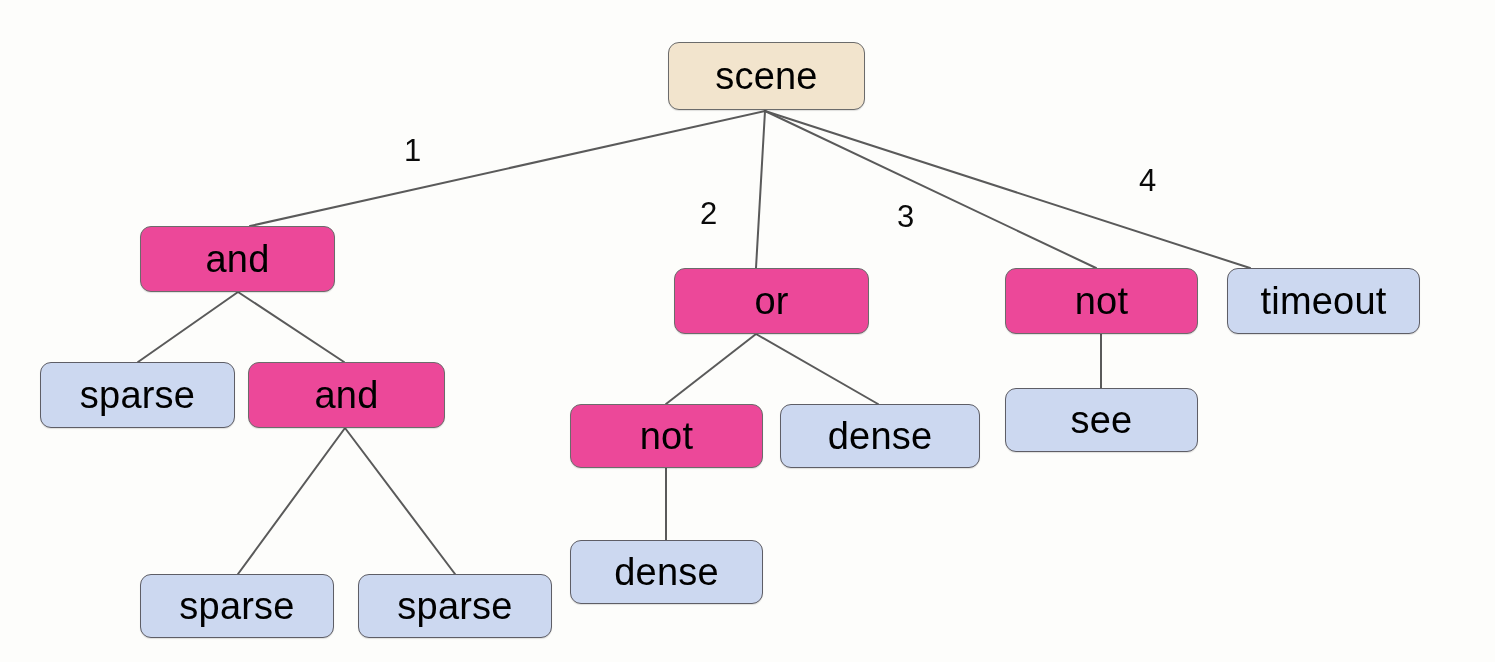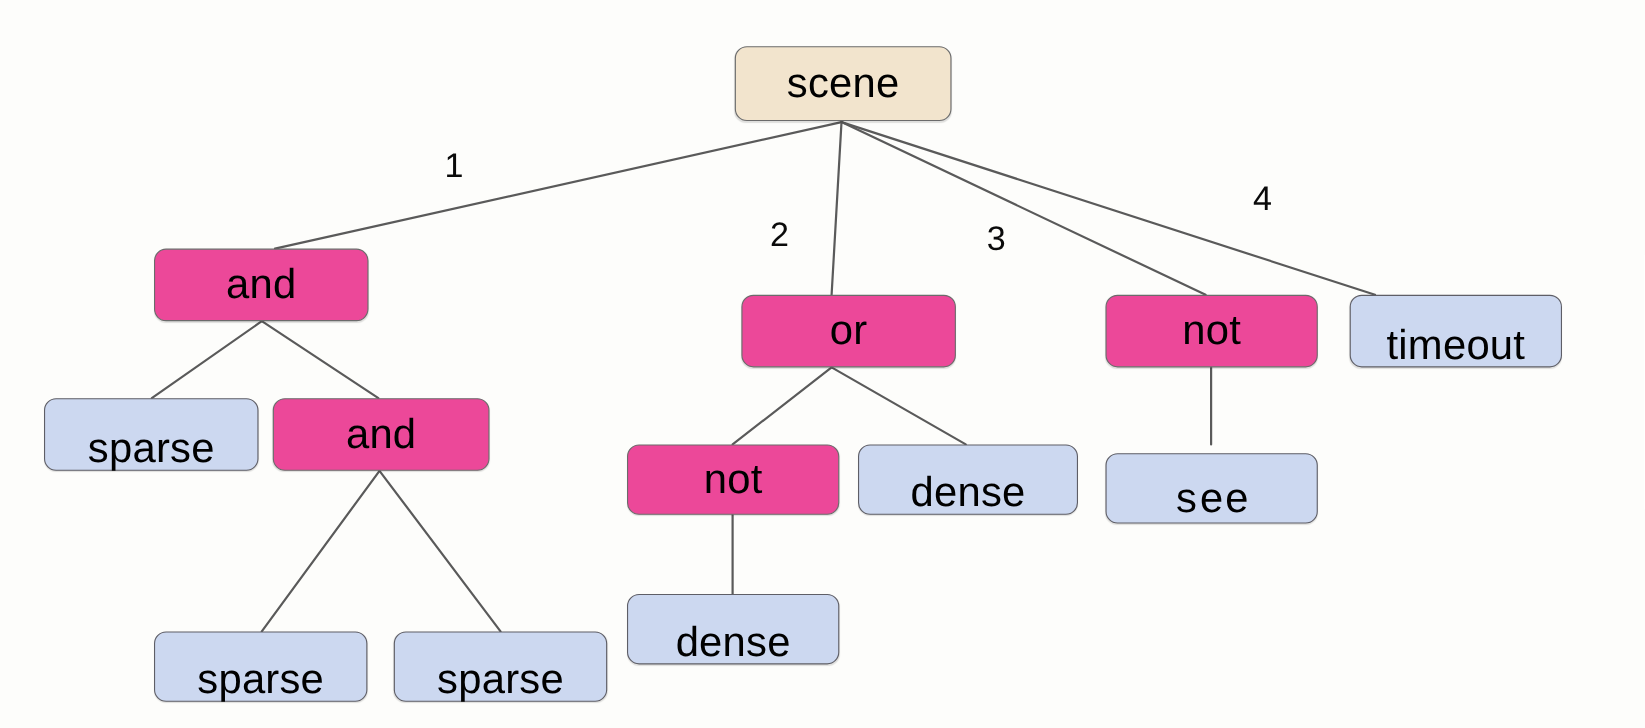--- a/index.html
+++ b/index.html
@@ -34,21 +34,21 @@
     align-items: center;
     justify-content: center;
     color: #000000;
     font-size: 38px;
     line-height: 1;
     letter-spacing: 0.2px;
     box-shadow: 0 1px 1px rgba(0,0,0,0.12);
   }
   .node.root  { background: #f2e4cd; border-color: #6b6b6b; }
   .node.op    { background: #ec4899; border-color: #6b6b6b; }
-  .node.leaf  { background: #ccd8f0; border-color: #5e5e66; align-items: flex-end; }
+  .node.leaf  { background: #ccd8f0; border-color: #5e5e66; }
   .edge-label {
     position: absolute;
     font-size: 31px;
     color: #0a0a0a;
     line-height: 1;
     white-space: nowrap;
   }
 </style>
 </head>
 <body>
@@ -89,21 +89,21 @@
       </div>
       <div class="node op" style="left: 248px; top: 362px; width: 197px; height: 66px;">
         <span>and</span>
       </div>
       <div class="node op" style="left: 570px; top: 404px; width: 193px; height: 64px;">
         <span>not</span>
       </div>
       <div class="node leaf" style="left: 780px; top: 404px; width: 200px; height: 64px;">
         <span>dense</span>
       </div>
-      <div class="node leaf" style="left: 1005px; top: 412px; width: 193px; height: 64px; font-family: Liberation Mono, monospace;">
+      <div class="node leaf" style="left: 1005px; top: 388px; width: 193px; height: 64px;">
         <span>see</span>
       </div>
       <div class="node leaf" style="left: 570px; top: 540px; width: 193px; height: 64px;">
         <span>dense</span>
       </div>
       <div class="node leaf" style="left: 140px; top: 574px; width: 194px; height: 64px;">
         <span>sparse</span>
       </div>
       <div class="node leaf" style="left: 358px; top: 574px; width: 194px; height: 64px;">
         <span>sparse</span>

